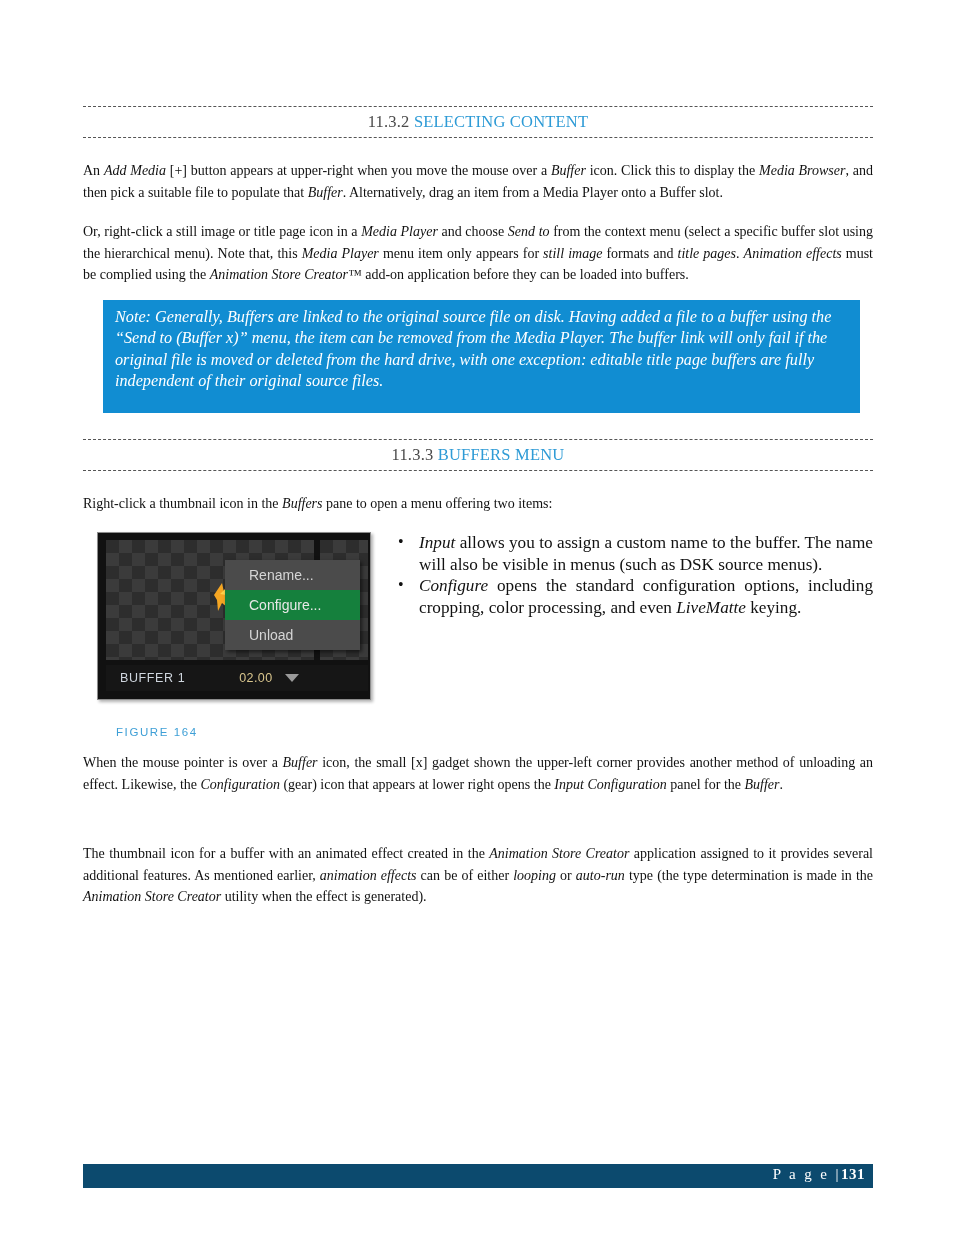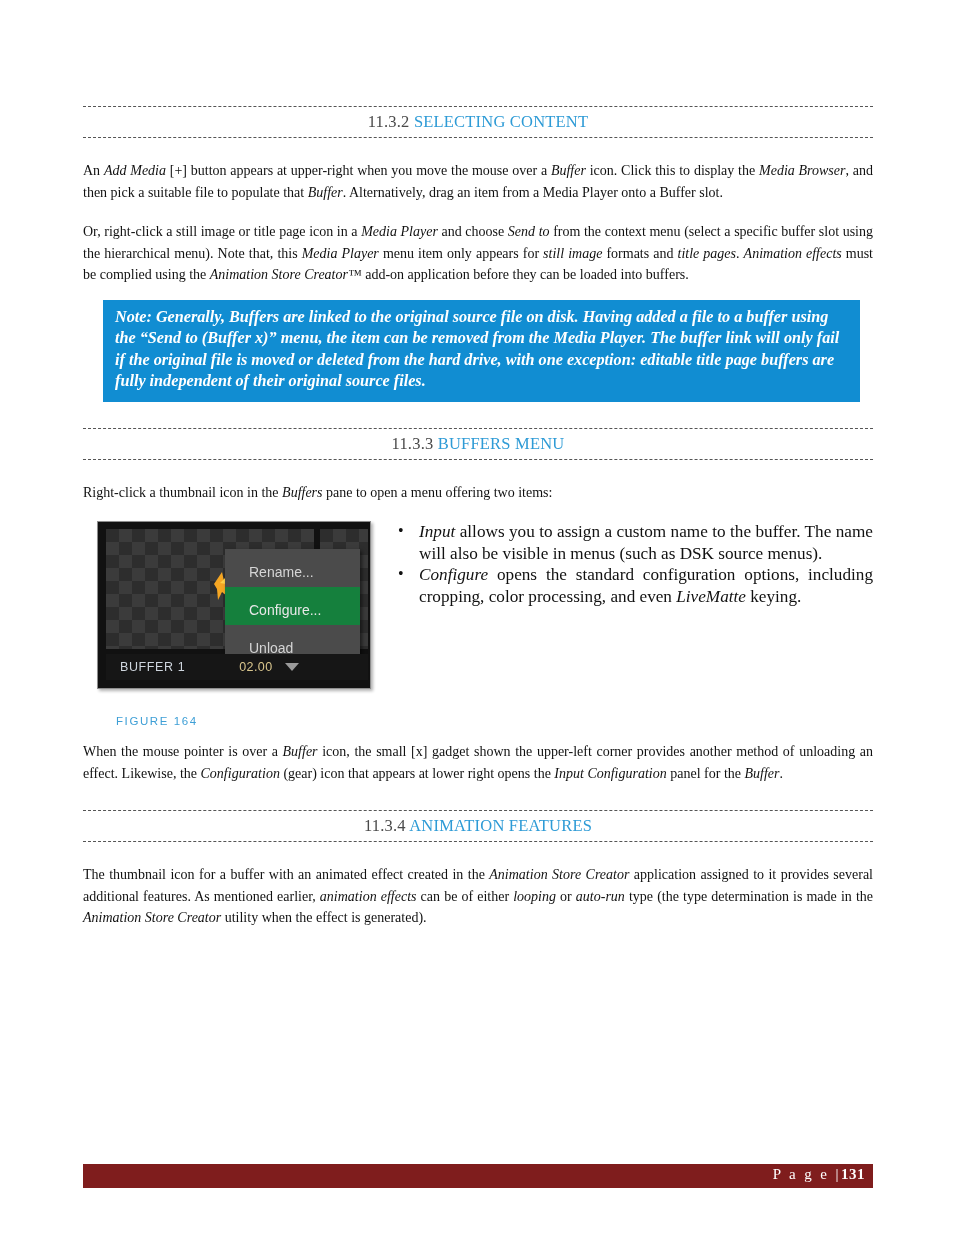--- a/index.html
+++ b/index.html
@@ -65,26 +65,25 @@
 
   em { font-style: italic; }
 
   
   .note-box {
     background: #118dd2;
     color: #ffffff;
     font-style: italic;
     font-size: 16.2px;
     line-height: 21.5px;
-    padding: 7px 12px 9px 12px;
+    padding: 7px 12px 20px 12px;
     margin-left: 20px;
     width: 757px;
     box-sizing: border-box;
     text-align: left;
-    font-weight: bold;
   }
 
   
   .fig-row {
     display: flex;
     align-items: flex-start;
   }
 
   .figure-wrap {
     width: 290px;
@@ -147,21 +146,21 @@
     left: 127px;
     top: 27px;
     width: 135px;
     background: #4b4b4b;
     box-shadow: 2px 2px 4px rgba(0,0,0,0.55);
   }
   .ctx-item {
     font-family: "Liberation Sans", sans-serif;
     font-size: 14px;
     color: #d5d5d5;
-    padding: 15px 10px 7px 24px;
+    padding: 7px 10px 7px 24px;
     white-space: nowrap;
   }
   .ctx-item.selected {
     background: #15803d;
     color: #e8e8e8;
   }
 
   
   .buffer-bar {
     position: absolute;
@@ -228,21 +227,21 @@
     font-size: 16px;
   }
 
   
   .footer-bar {
     position: absolute;
     left: 83px;
     top: 1164px;
     width: 790px;
     height: 24px;
-    background: #7f1d1d;
+    background: #0c4a6e;
   }
   .footer-text {
     position: absolute;
     right: 8px;
     top: 2px;
     color: #ffffff;
     font-family: "Liberation Serif", serif;
     font-size: 15px;
     letter-spacing: 2.4px;
   }
@@ -323,24 +322,20 @@
       </ul>
 
     </div>
 
     <div class="gap-14"></div>
 
     <p class="body">When the mouse pointer is over a <em>Buffer</em> icon, the small [x] gadget shown the upper-left corner provides another method of unloading an effect.  Likewise, the <em>Configuration</em> (gear) icon that appears at lower right opens the <em>Input Configuration</em> panel for the <em>Buffer</em>.</p>
 
     <div class="gap-26"></div>
 
-    <div class="heading">
-      <span class="num">11.3.4</span>
-      <span class="title">ANIMATION FEATURES</span>
-    </div>
 
     <div class="gap-22"></div>
 
     <p class="body">The thumbnail icon for a buffer with an animated effect created in the <em>Animation Store Creator</em> application assigned to it provides several additional features.  As mentioned earlier, <em>animation effects</em> can be of either <em>looping</em> or <em>auto-run</em> type (the type determination is made in the <em>Animation Store Creator</em> utility when the effect is generated).</p>
 
   </div>
 
   <div class="footer-bar">
     <div class="footer-text"><span>P a g e  |</span><b>131</b></div>
   </div>

